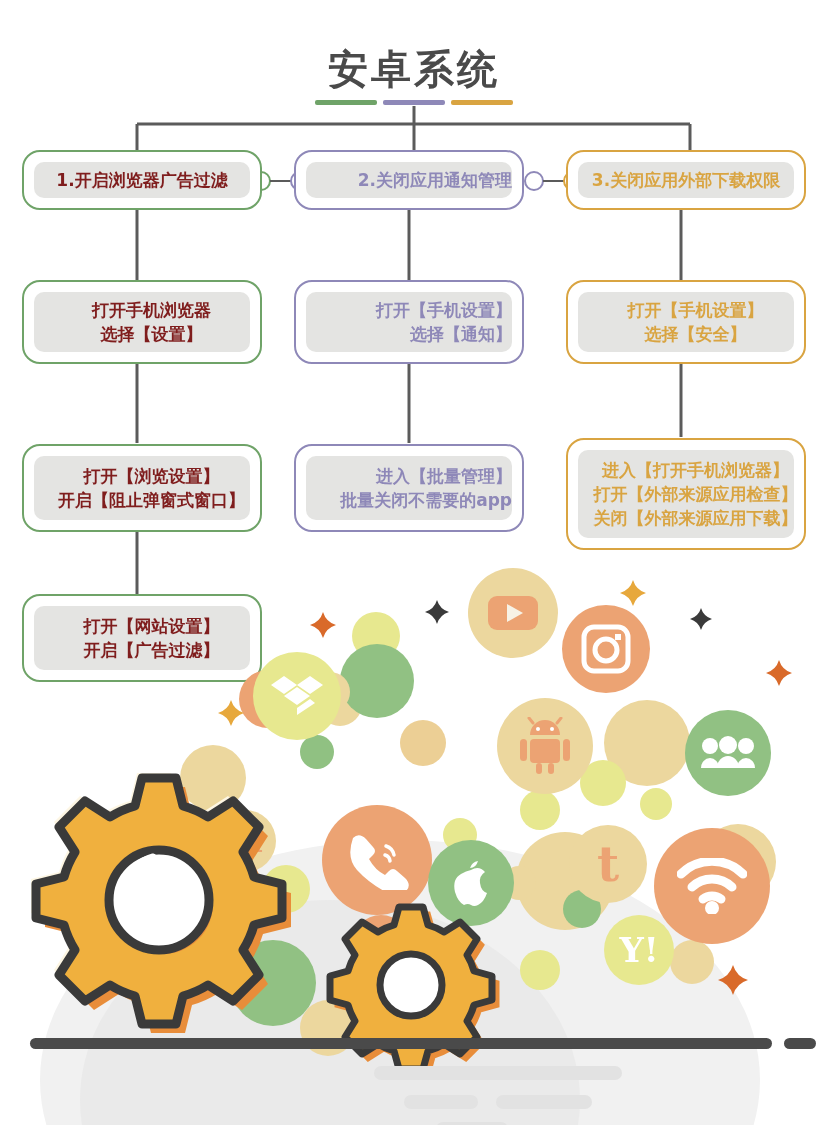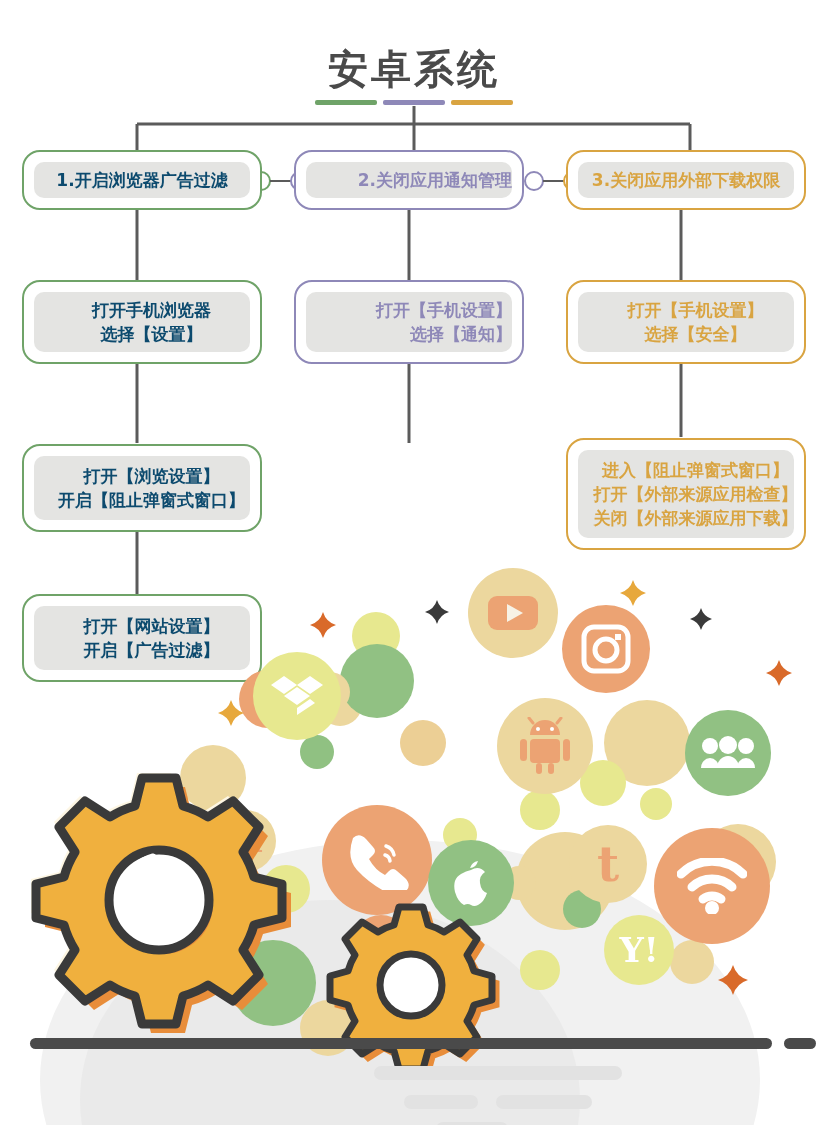--- a/index.html
+++ b/index.html
@@ -44,21 +44,21 @@
     display: flex; flex-direction: column;
     align-items: center; justify-content: center;
     text-align: center;
     font-weight: bold;
     line-height: 1.42;
     font-family: "DejaVu Sans", "Liberation Sans", sans-serif;
   }
   .node .inner .ln { display: block; white-space: nowrap; }
 
   .g { border-color: #6fa368; }
-  .g .inner { color: #0c4a6e; }
+  .g .inner { color: #7f1d1d; }
   .p { border-color: #8e88b8; }
   .p .inner { color: #8e88b8; align-items: flex-end; }
   .o { border-color: #d9a441; }
   .o .inner { color: #d9a441; align-items: center; }
 
   .head .inner { font-size: 17px; }
   .step .inner { font-size: 17px; padding-left: 19px; }
 
   
   .knob {
@@ -161,37 +161,43 @@
     </div>
   </div>
 
   <div class="node step p" style="left:294px; top:280px; width:230px; height:84px;">
     <div class="inner">
       <span class="ln">打开【手机设置】</span>
       <span class="ln">选择【通知】</span>
     </div>
   </div>
 
+  <div class="node step p" style="left:294px; top:444px; width:230px; height:88px;">
+    <div class="inner">
+      <span class="ln">进入【批量管理】</span>
+      <span class="ln">批量关闭不需要的app</span>
+    </div>
+  </div>
 
   <div class="node head o" style="left:566px; top:150px; width:240px; height:60px;">
     <div class="inner">
       <span class="ln">3.关闭应用外部下载权限</span>
     </div>
   </div>
 
   <div class="node step o" style="left:566px; top:280px; width:240px; height:84px;">
     <div class="inner">
       <span class="ln">打开【手机设置】</span>
       <span class="ln">选择【安全】</span>
     </div>
   </div>
 
   <div class="node step o" style="left:566px; top:438px; width:240px; height:112px;">
     <div class="inner">
-      <span class="ln">进入【阻止弹窗式窗口】</span>
+      <span class="ln">进入【打开手机浏览器】</span>
       <span class="ln">打开【外部来源应用检查】</span>
       <span class="ln">关闭【外部来源应用下载】</span>
     </div>
   </div>
 
   <div class="illus">
 
     <svg width="828" height="565" style="position:absolute;left:0;top:0;">
       <ellipse cx="400" cy="520" rx="360" ry="240" fill="#f1f1f1"></ellipse>
       <ellipse cx="330" cy="540" rx="250" ry="200" fill="#eaeaea"></ellipse>

